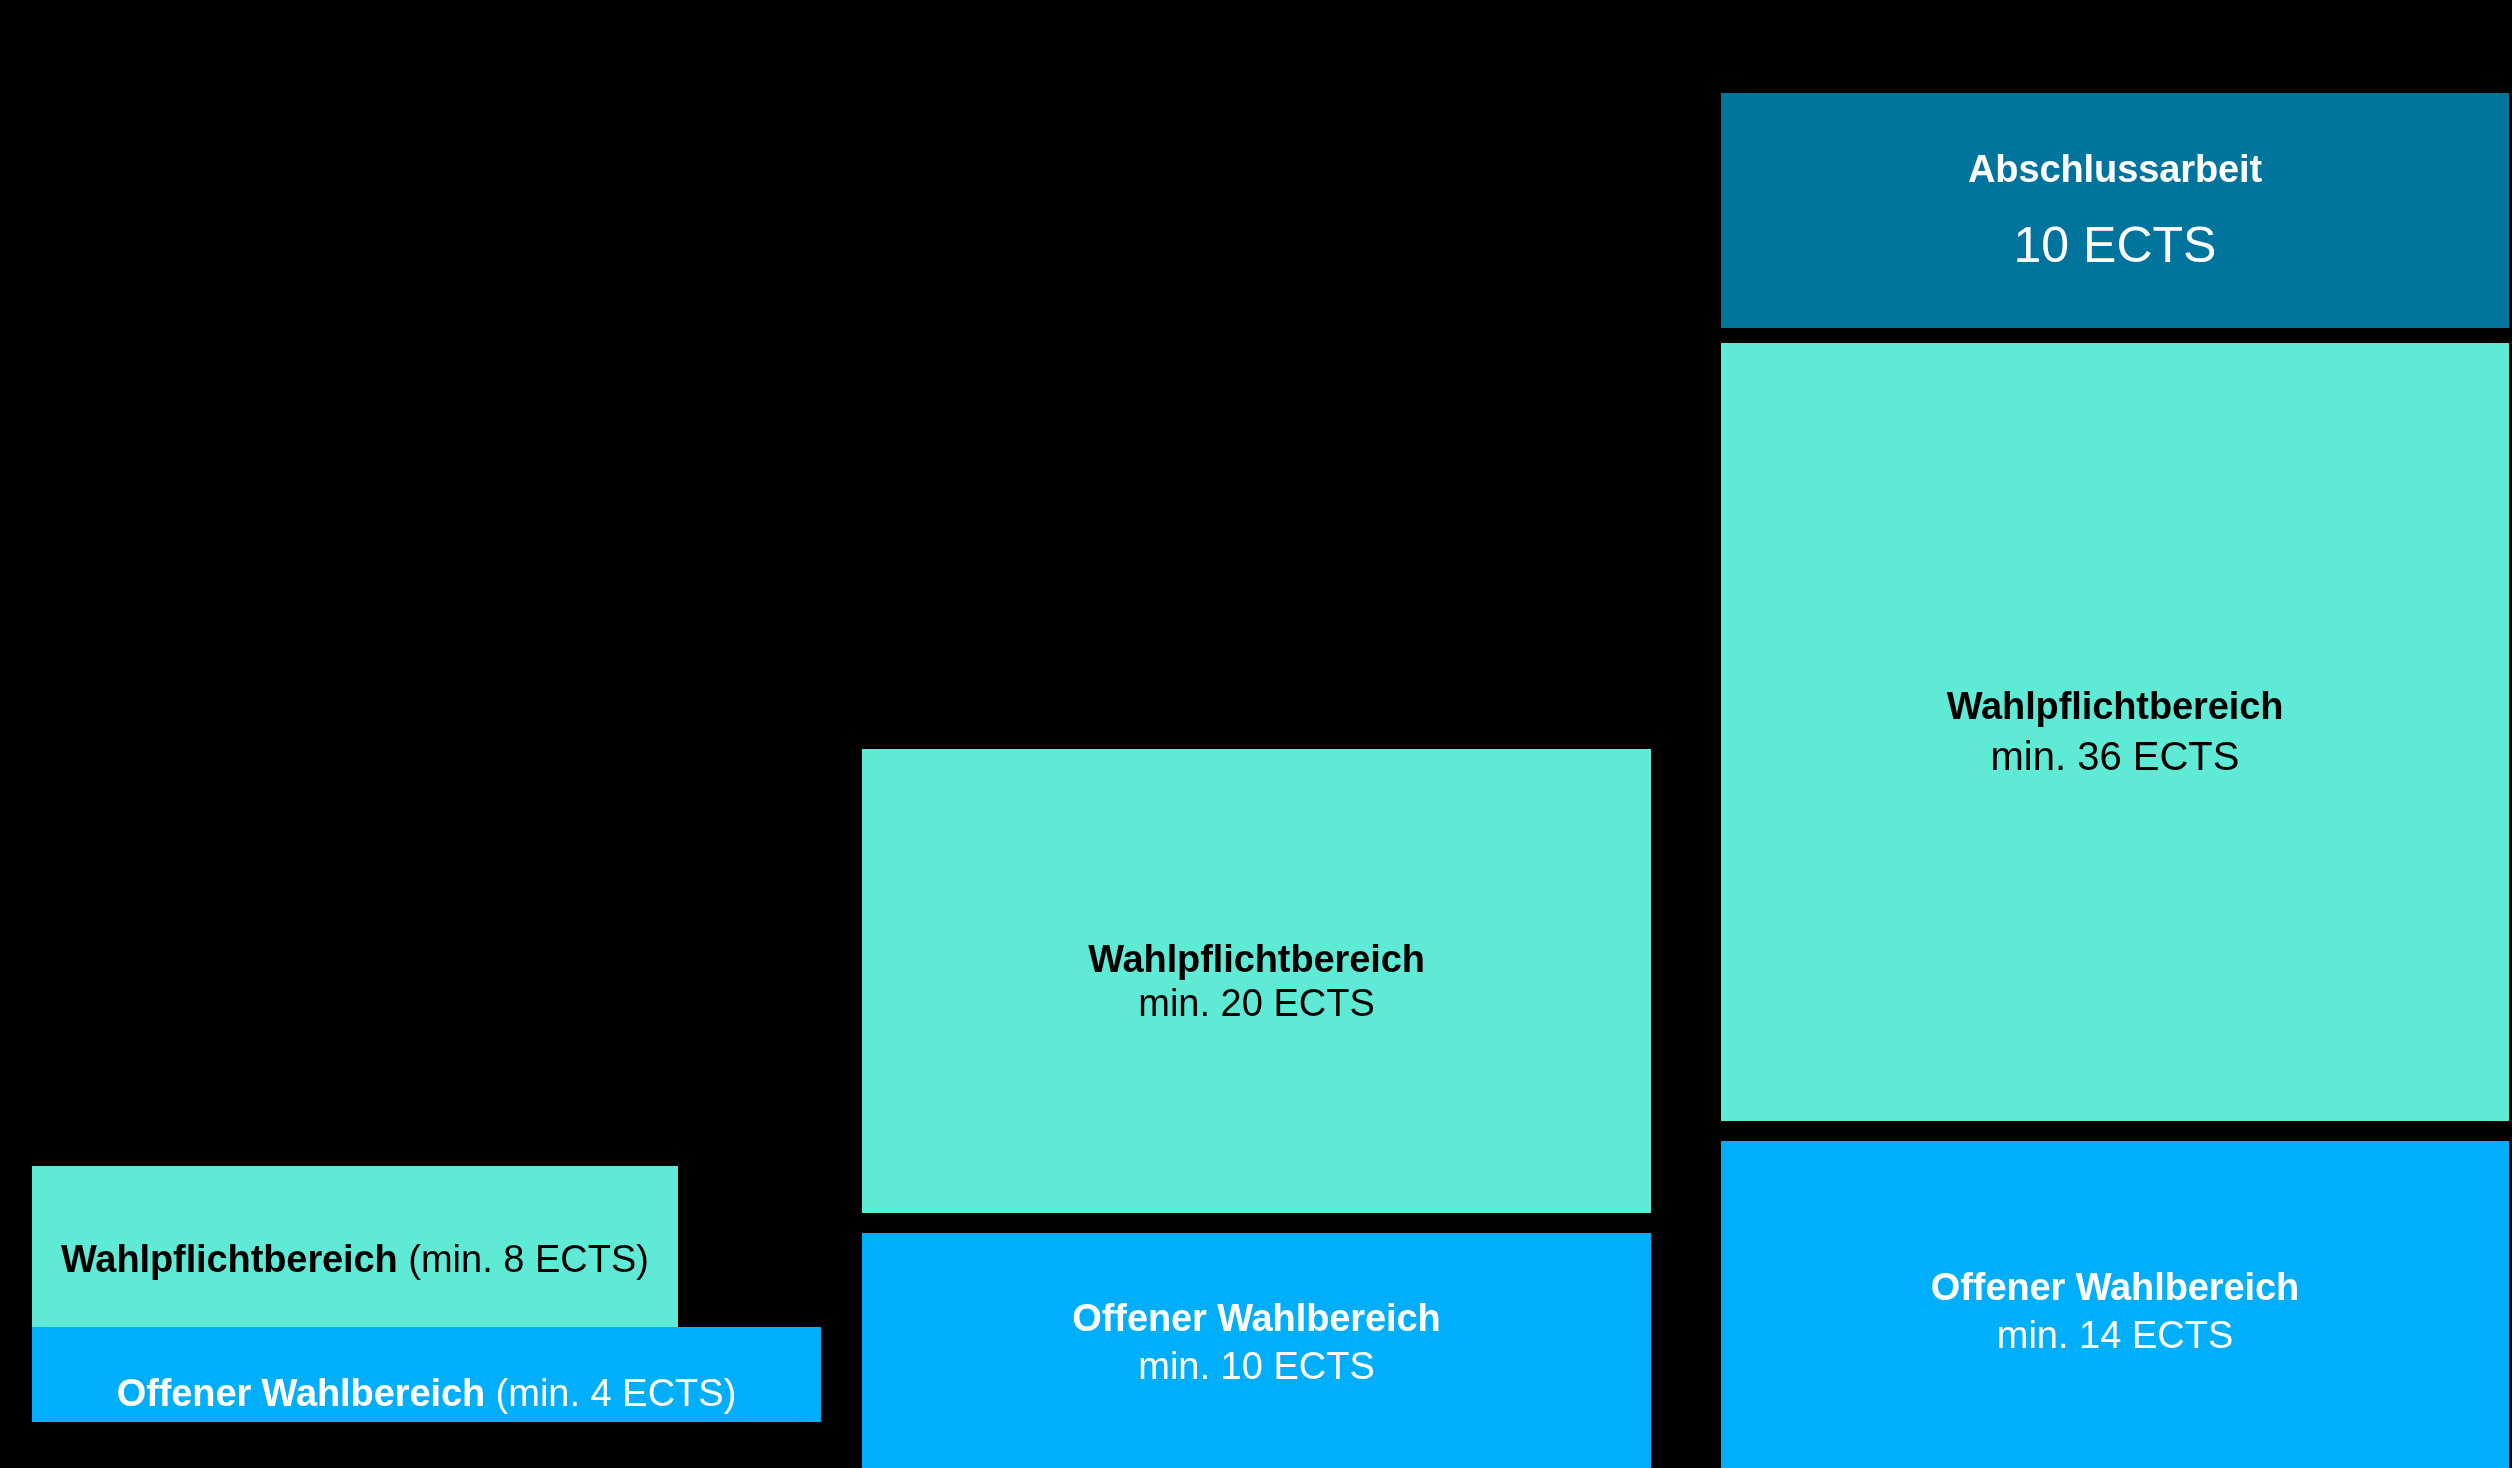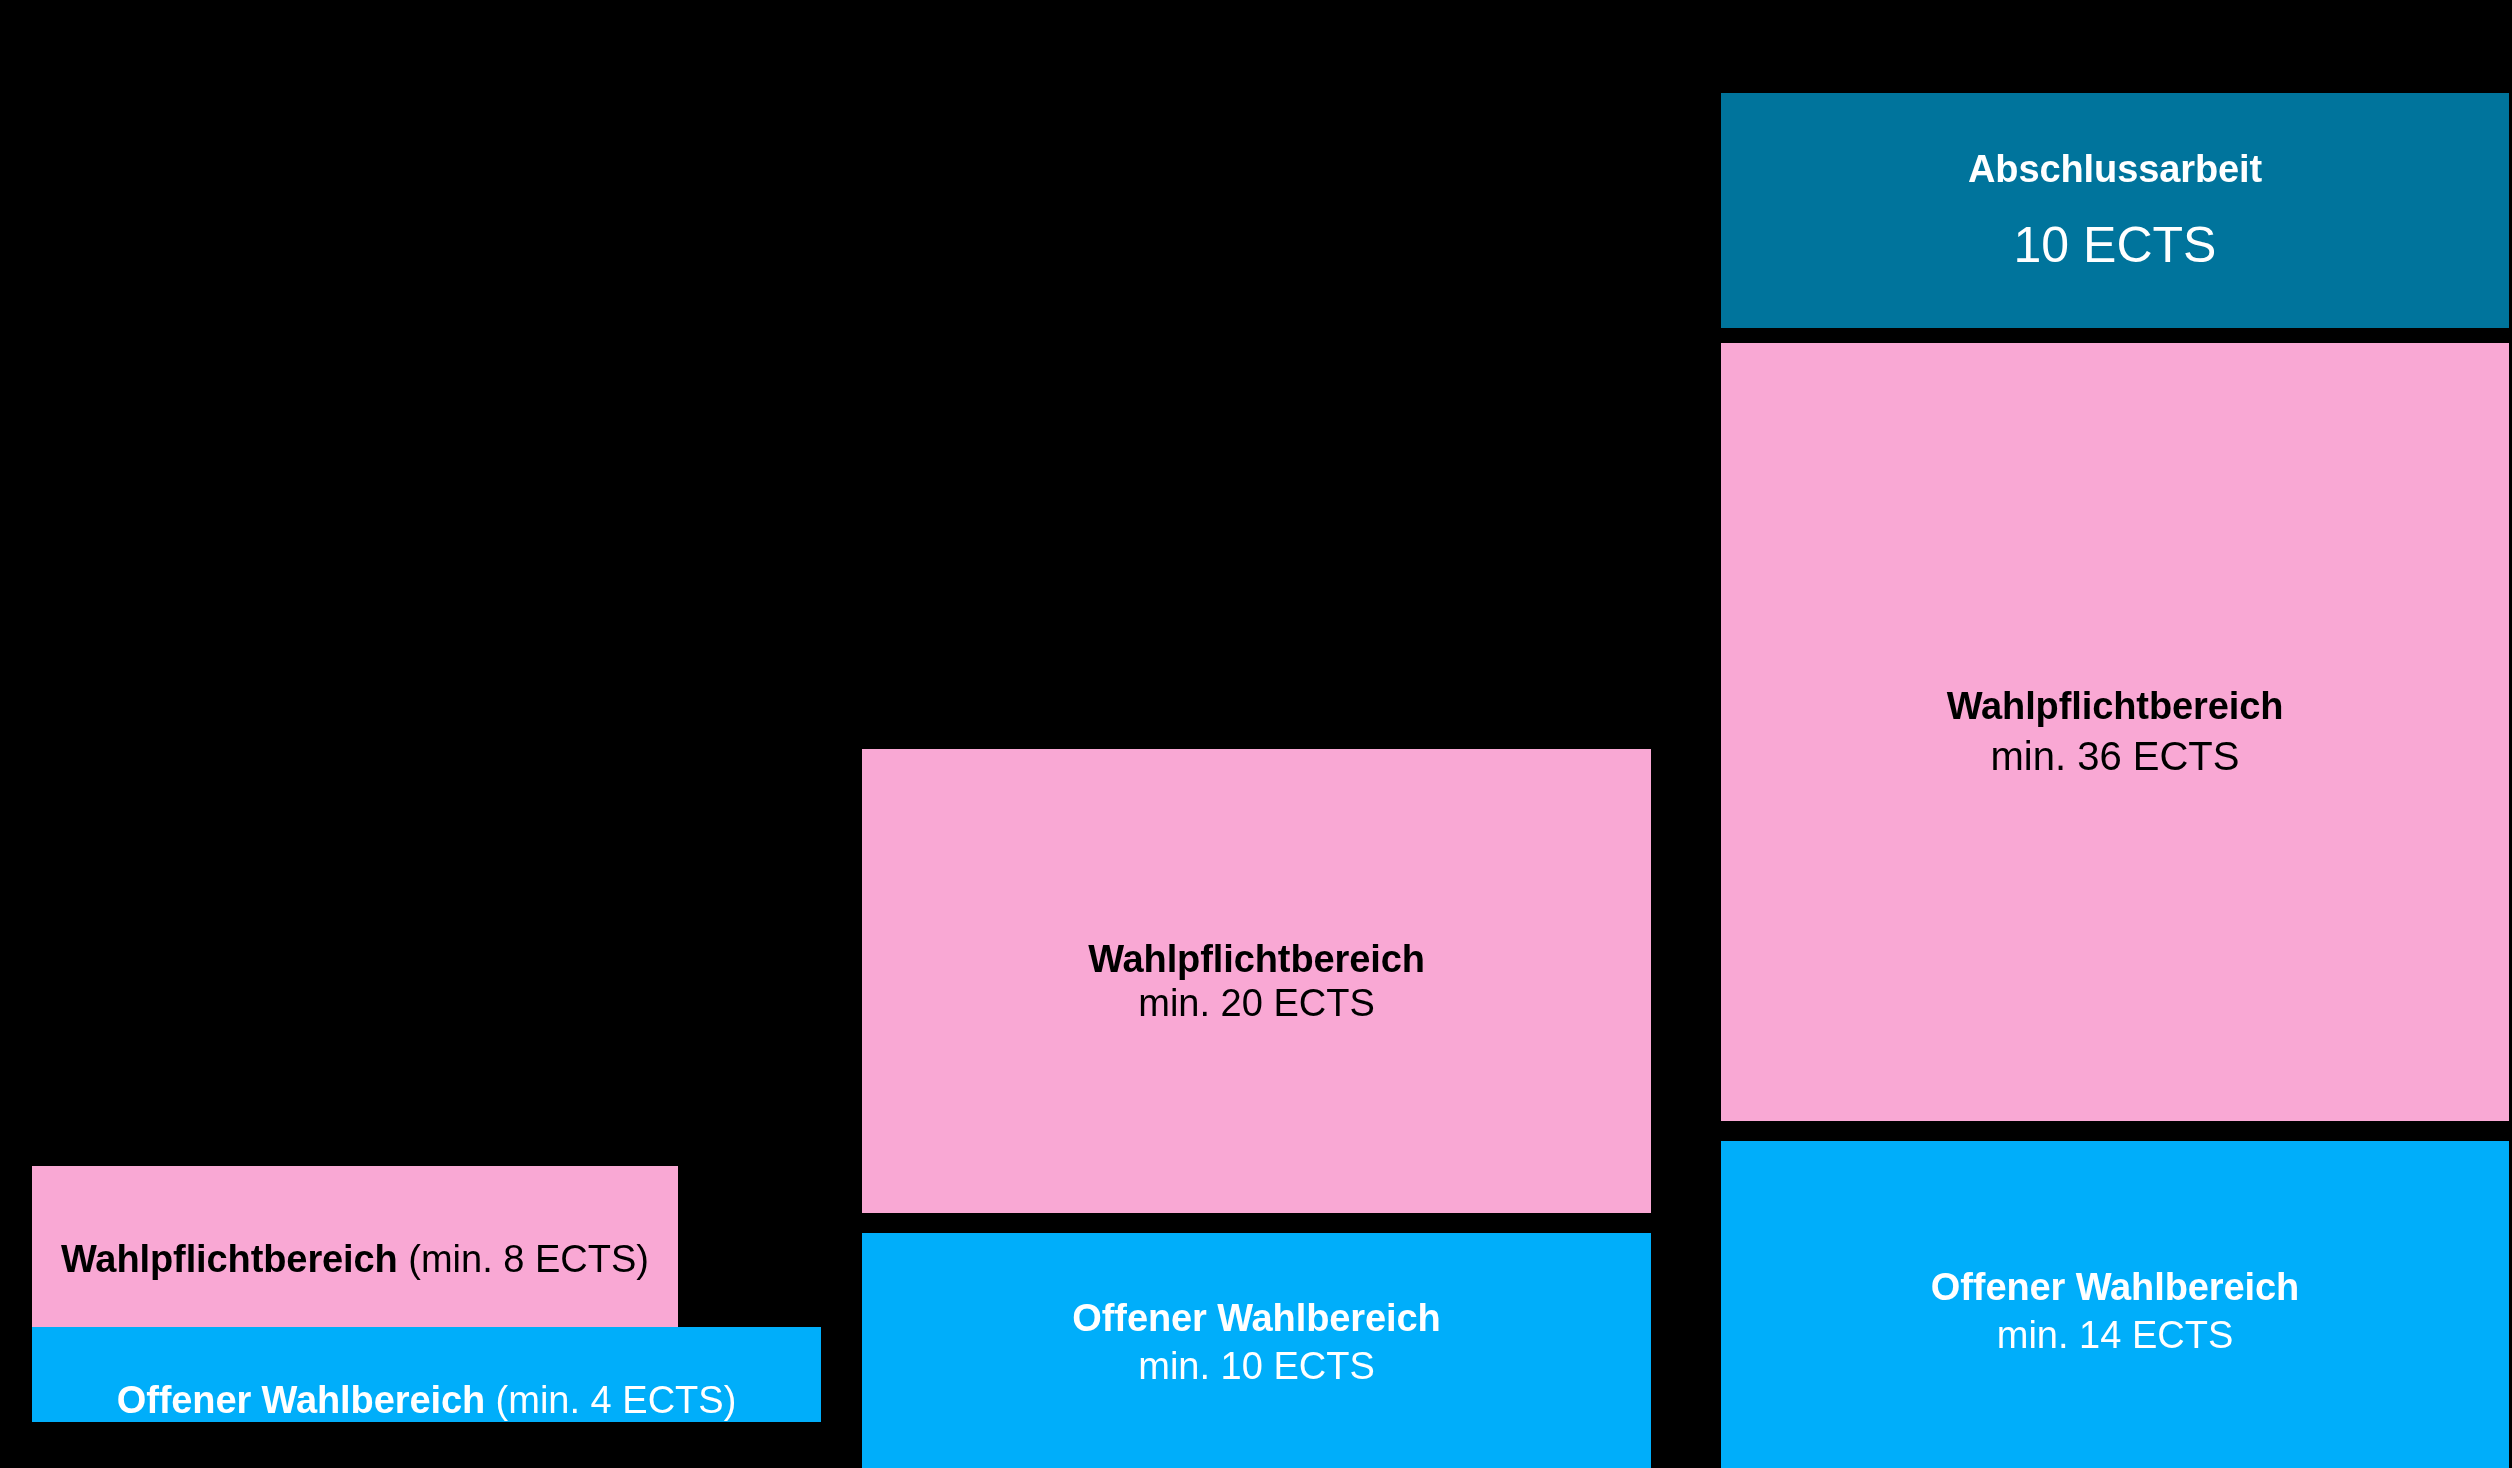--- a/index.html
+++ b/index.html
@@ -38,37 +38,37 @@
     line-height: 1.12;
     white-space: nowrap;
   }
   .block .sub {
     font-weight: normal;
     line-height: 1.12;
     white-space: nowrap;
   }
 
   
-  .c-light  { background: #f9a8d4; color: #000000; }
+  .c-light  { background: #5eead4; color: #000000; }
   .c-bright { background: #00AEFA; color: #FFFFFF; }
   .c-teal   { background: #00749C; color: #FFFFFF; }
 
   
   #left-wp {
     left: 32px;  top: 1166px;
     width: 646px; height: 186px;
   }
   #left-wp .inline-line { white-space: nowrap; }
   #left-wp .title { display: inline; font-size: 38px; }
   #left-wp .sub   { display: inline; font-size: 38px; }
 
   #left-ow {
     left: 32px;  top: 1327px;
     width: 789px; height: 95px;
-    justify-content: flex-end;
+    justify-content: center;
     padding-top: 38px;
   }
   #left-ow .inline-line { white-space: nowrap; }
   #left-ow .title { display: inline; font-size: 38px; }
   #left-ow .sub   { display: inline; font-size: 38px; }
 
   
   #mid-wp {
     left: 862px; top: 749px;
     width: 789px; height: 464px;

